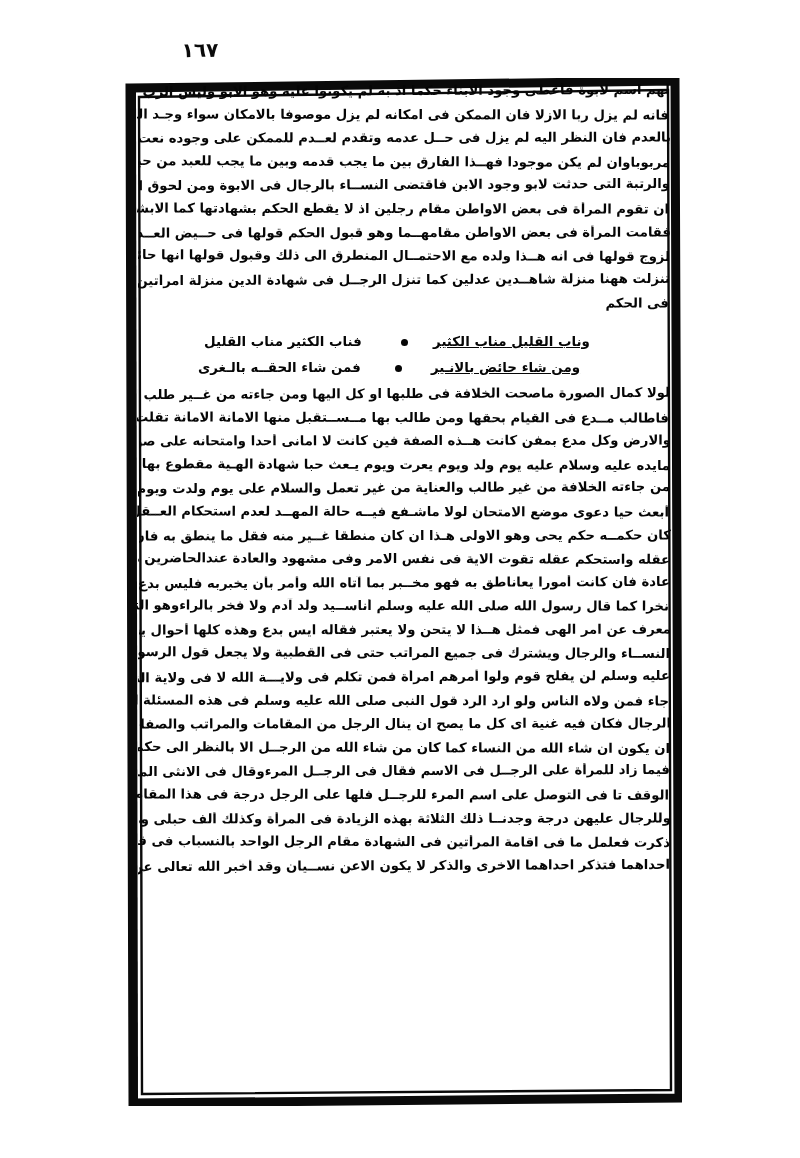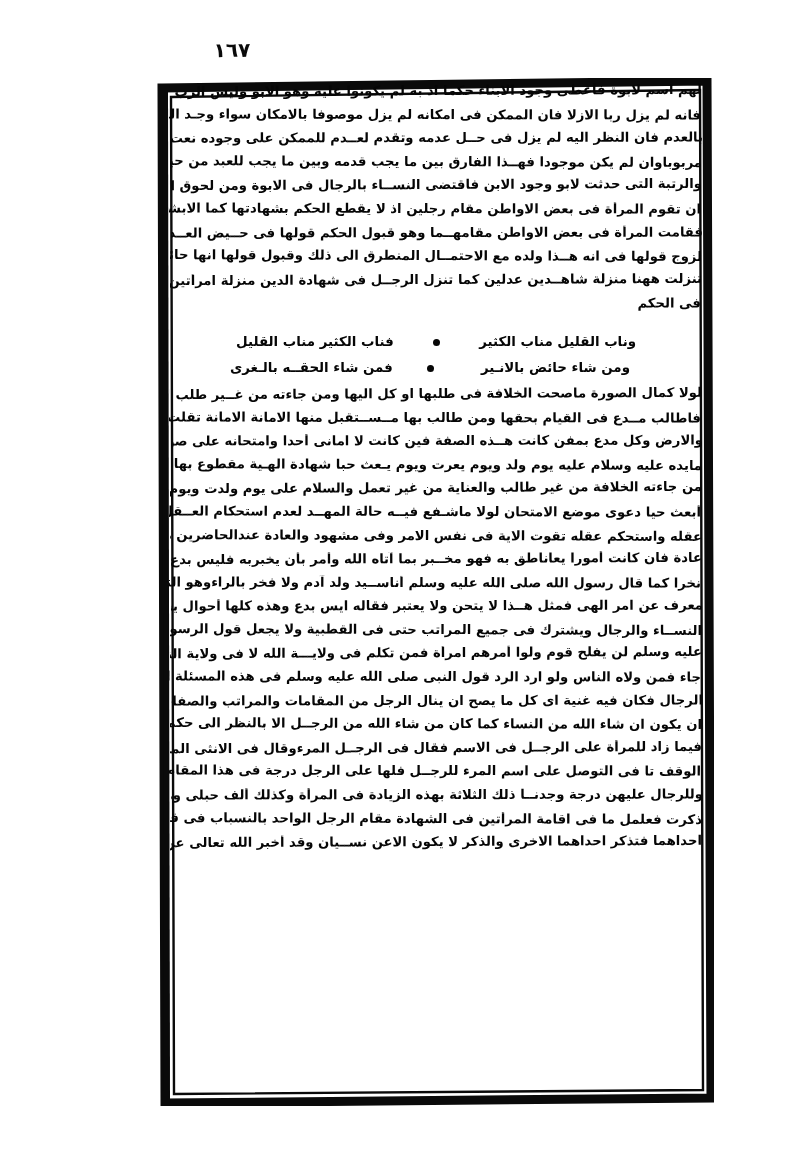--- a/index.html
+++ b/index.html
@@ -15,21 +15,20 @@
     overflow: hidden;
     font-family: "DejaVu Sans", "Liberation Sans", sans-serif;
   }
 
   
   #scan-page {
     position: absolute;
     left: 0; top: 0;
     width: 672px; height: 1158px;
     background: #ffffff;
-    margin-left: 32px;
   }
 
   
   #folio-number {
     position: absolute;
     left: 160px;
     top: 38px;
     width: 80px;
     text-align: center;
     font-family: "DejaVu Sans", "Liberation Sans", sans-serif;
@@ -125,21 +124,21 @@
     height: 26px;
     line-height: 26px;
     color: #060606;
   }
   .hemistich {
     display: inline-block;
     width: 185px;
     white-space: nowrap;
     direction: rtl;
   }
-  .hemistich.first  { text-align: right; padding-left: 6px; }
+  .hemistich.first  { text-align: center; padding-left: 6px; text-decoration: underline; }
   .hemistich.second { text-align: left; padding-right: 6px; }
   .verse-sep {
     display: inline-block;
     width: 18px;
     text-align: center;
     font-size: 13px;
     line-height: 26px;
     color: #060606;
   }
   .verse-sep .dot {
@@ -239,20 +238,23 @@
       <div class="txt-line sk4">
           <span class="ln">مايده عليه وسلام عليه يوم ولد ويوم يعرت ويوم يـعث حبا شهادة الهـية مقطوع بها فهــذه منزلة</span>
         </div>
       <div class="txt-line sk1">
           <span class="ln">من جاءته الخلافة من غير طالب والعناية من غير تعمل والسلام على يوم ولدت ويوم اموت ويوم</span>
         </div>
       <div class="txt-line sk2">
           <span class="ln">أبعث حيا دعوى موضع الامتحان لولا ماشـفع فيــه حالة المهــد لعدم استحكام العــقل</span>
         </div>
 
+      <div class="txt-line sk3">
+        <span class="ln">كان حكمــه حكم يحى وهو الاولى هـذا ان كان منطقا غــير منه فقل ما ينطق به فان</span>
+      </div>
       <div class="txt-line sk4">
           <span class="ln">عقله واستحكم عقله تقوت الاية فى نفس الامر وفى مشهود والعادة عندالحاضرين هو خرق</span>
         </div>
       <div class="txt-line sk1">
           <span class="ln">عادة فان كانت أمورا يعاناطق به فهو مخــبر بما آتاه الله وأمر بأن يخبربه فليس بدع ولا طالب</span>
         </div>
       <div class="txt-line sk2">
           <span class="ln">نخرا كما قال رسول الله صلى الله عليه وسلم أناســيد ولد آدم ولا فخر بالراءوهو التجمع بالباطل فهو</span>
         </div>
       <div class="txt-line sk3">

